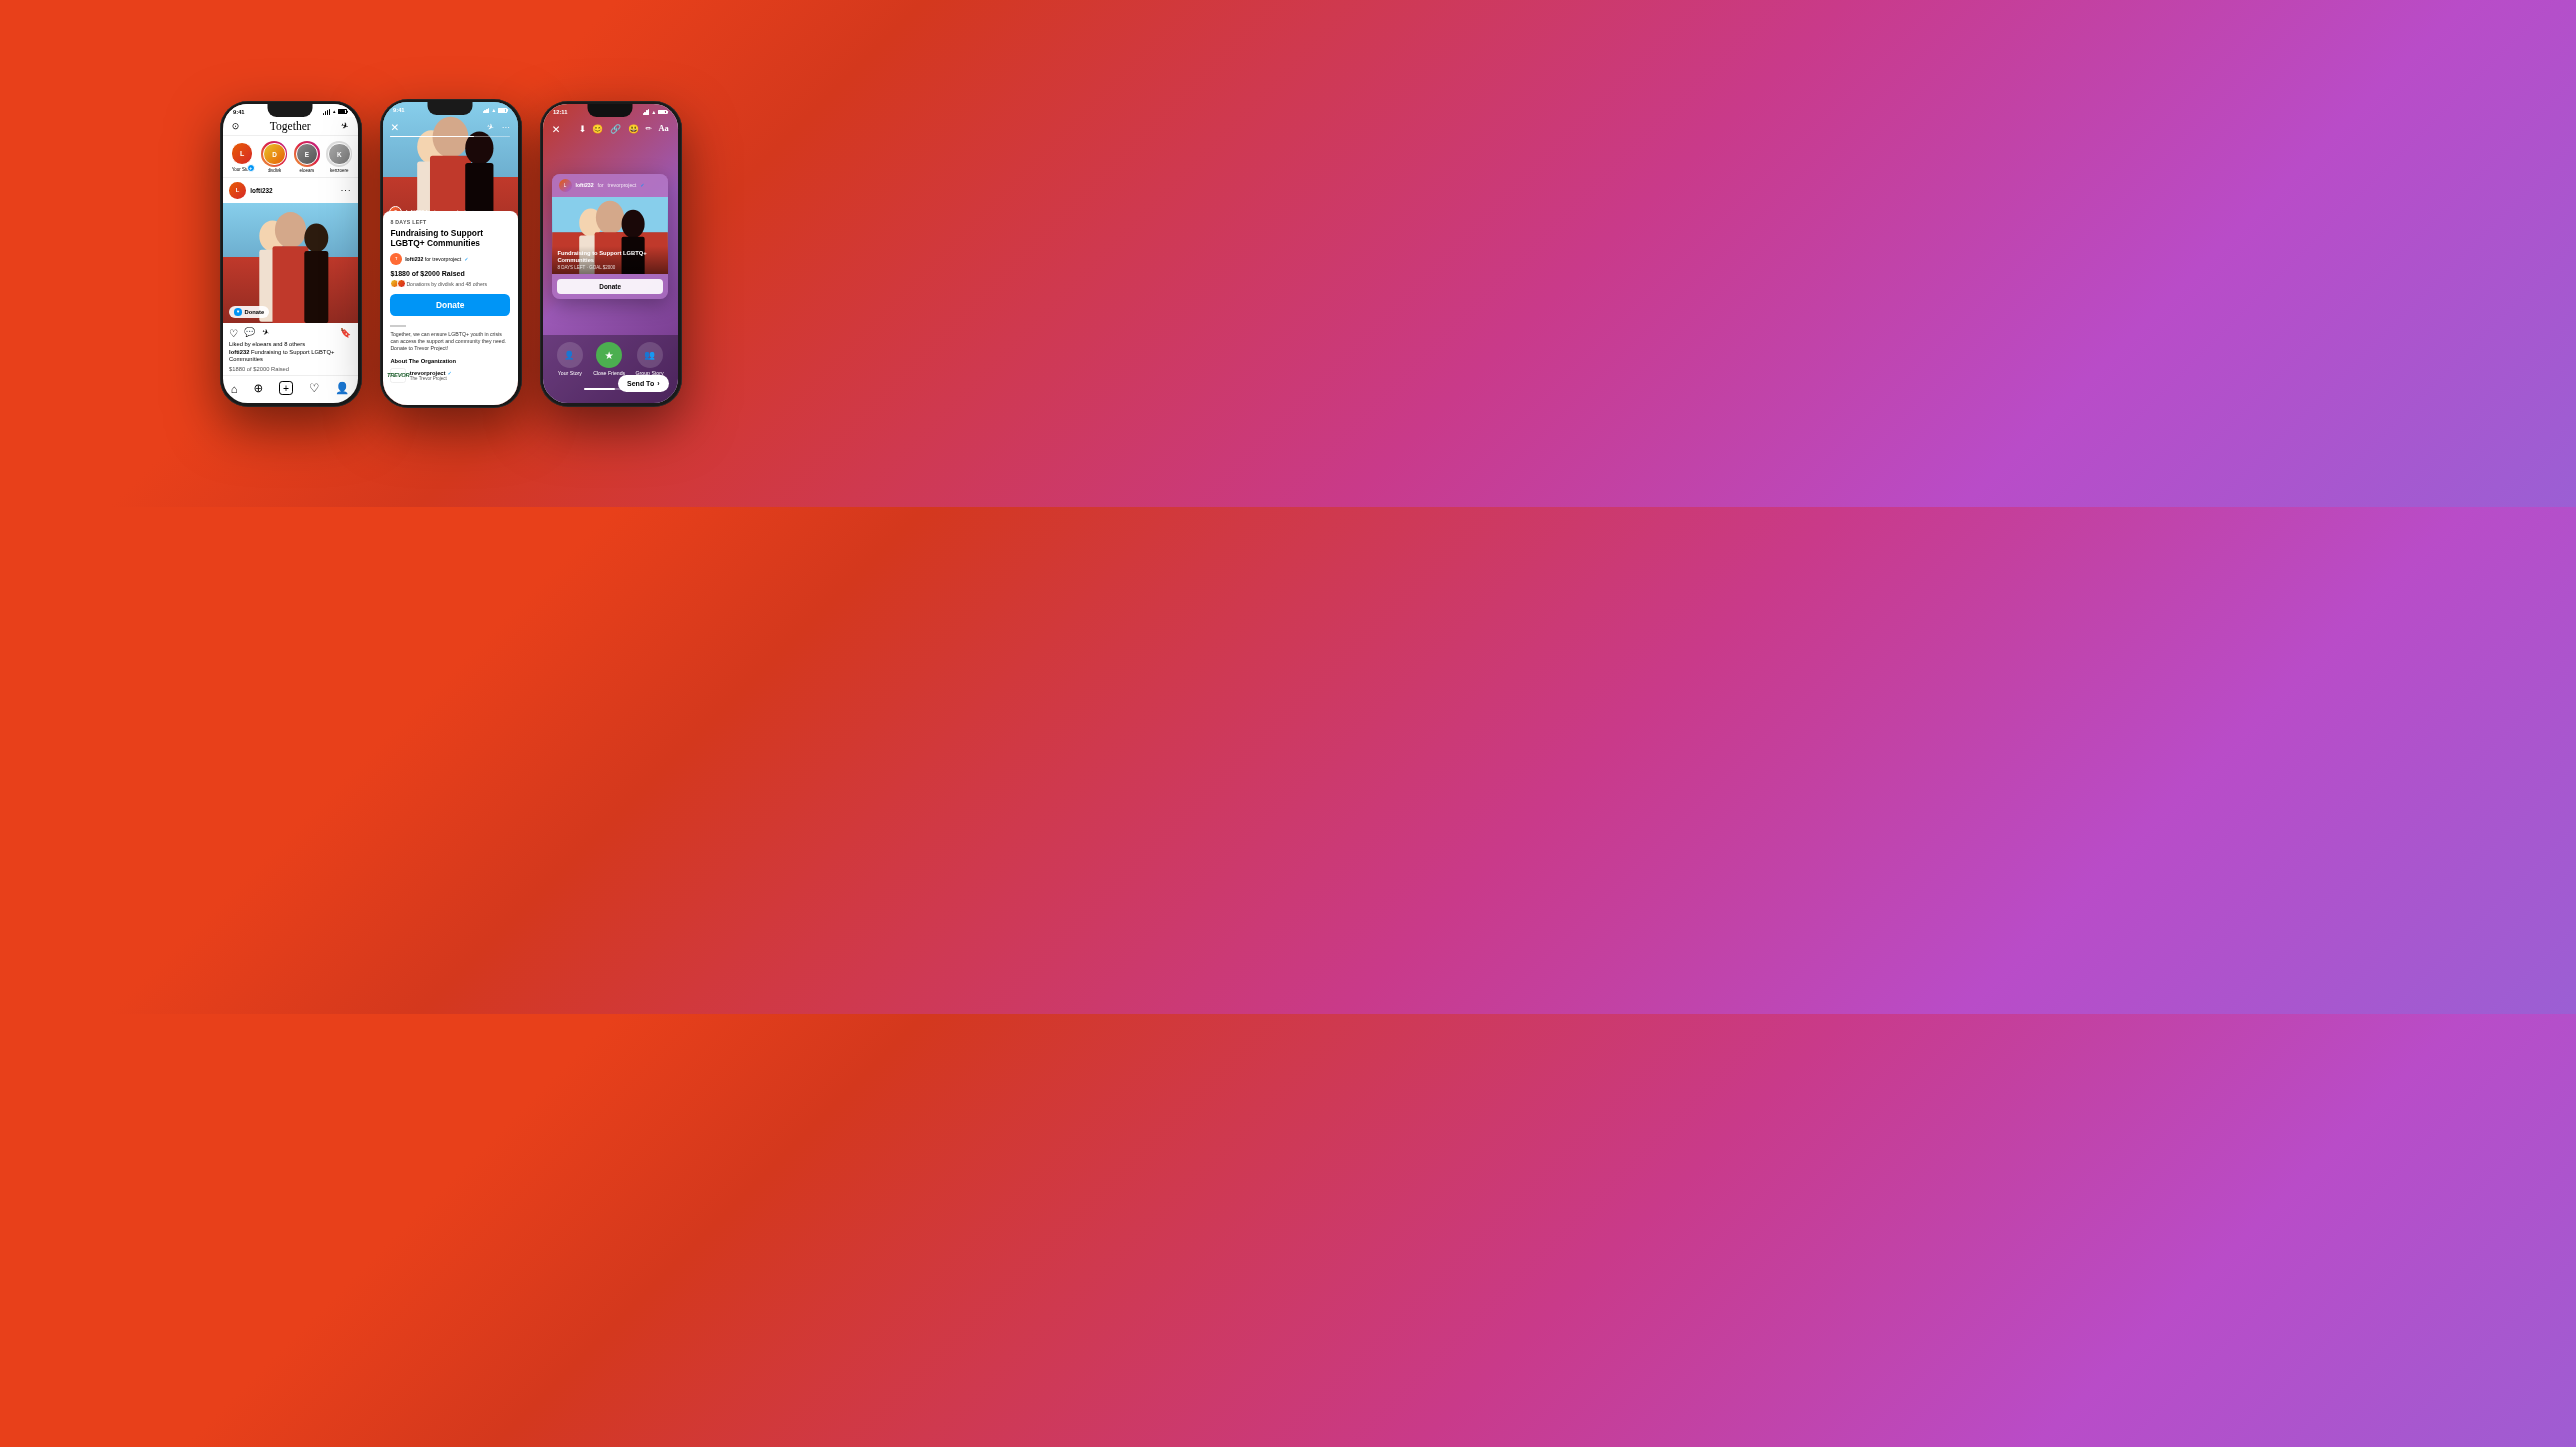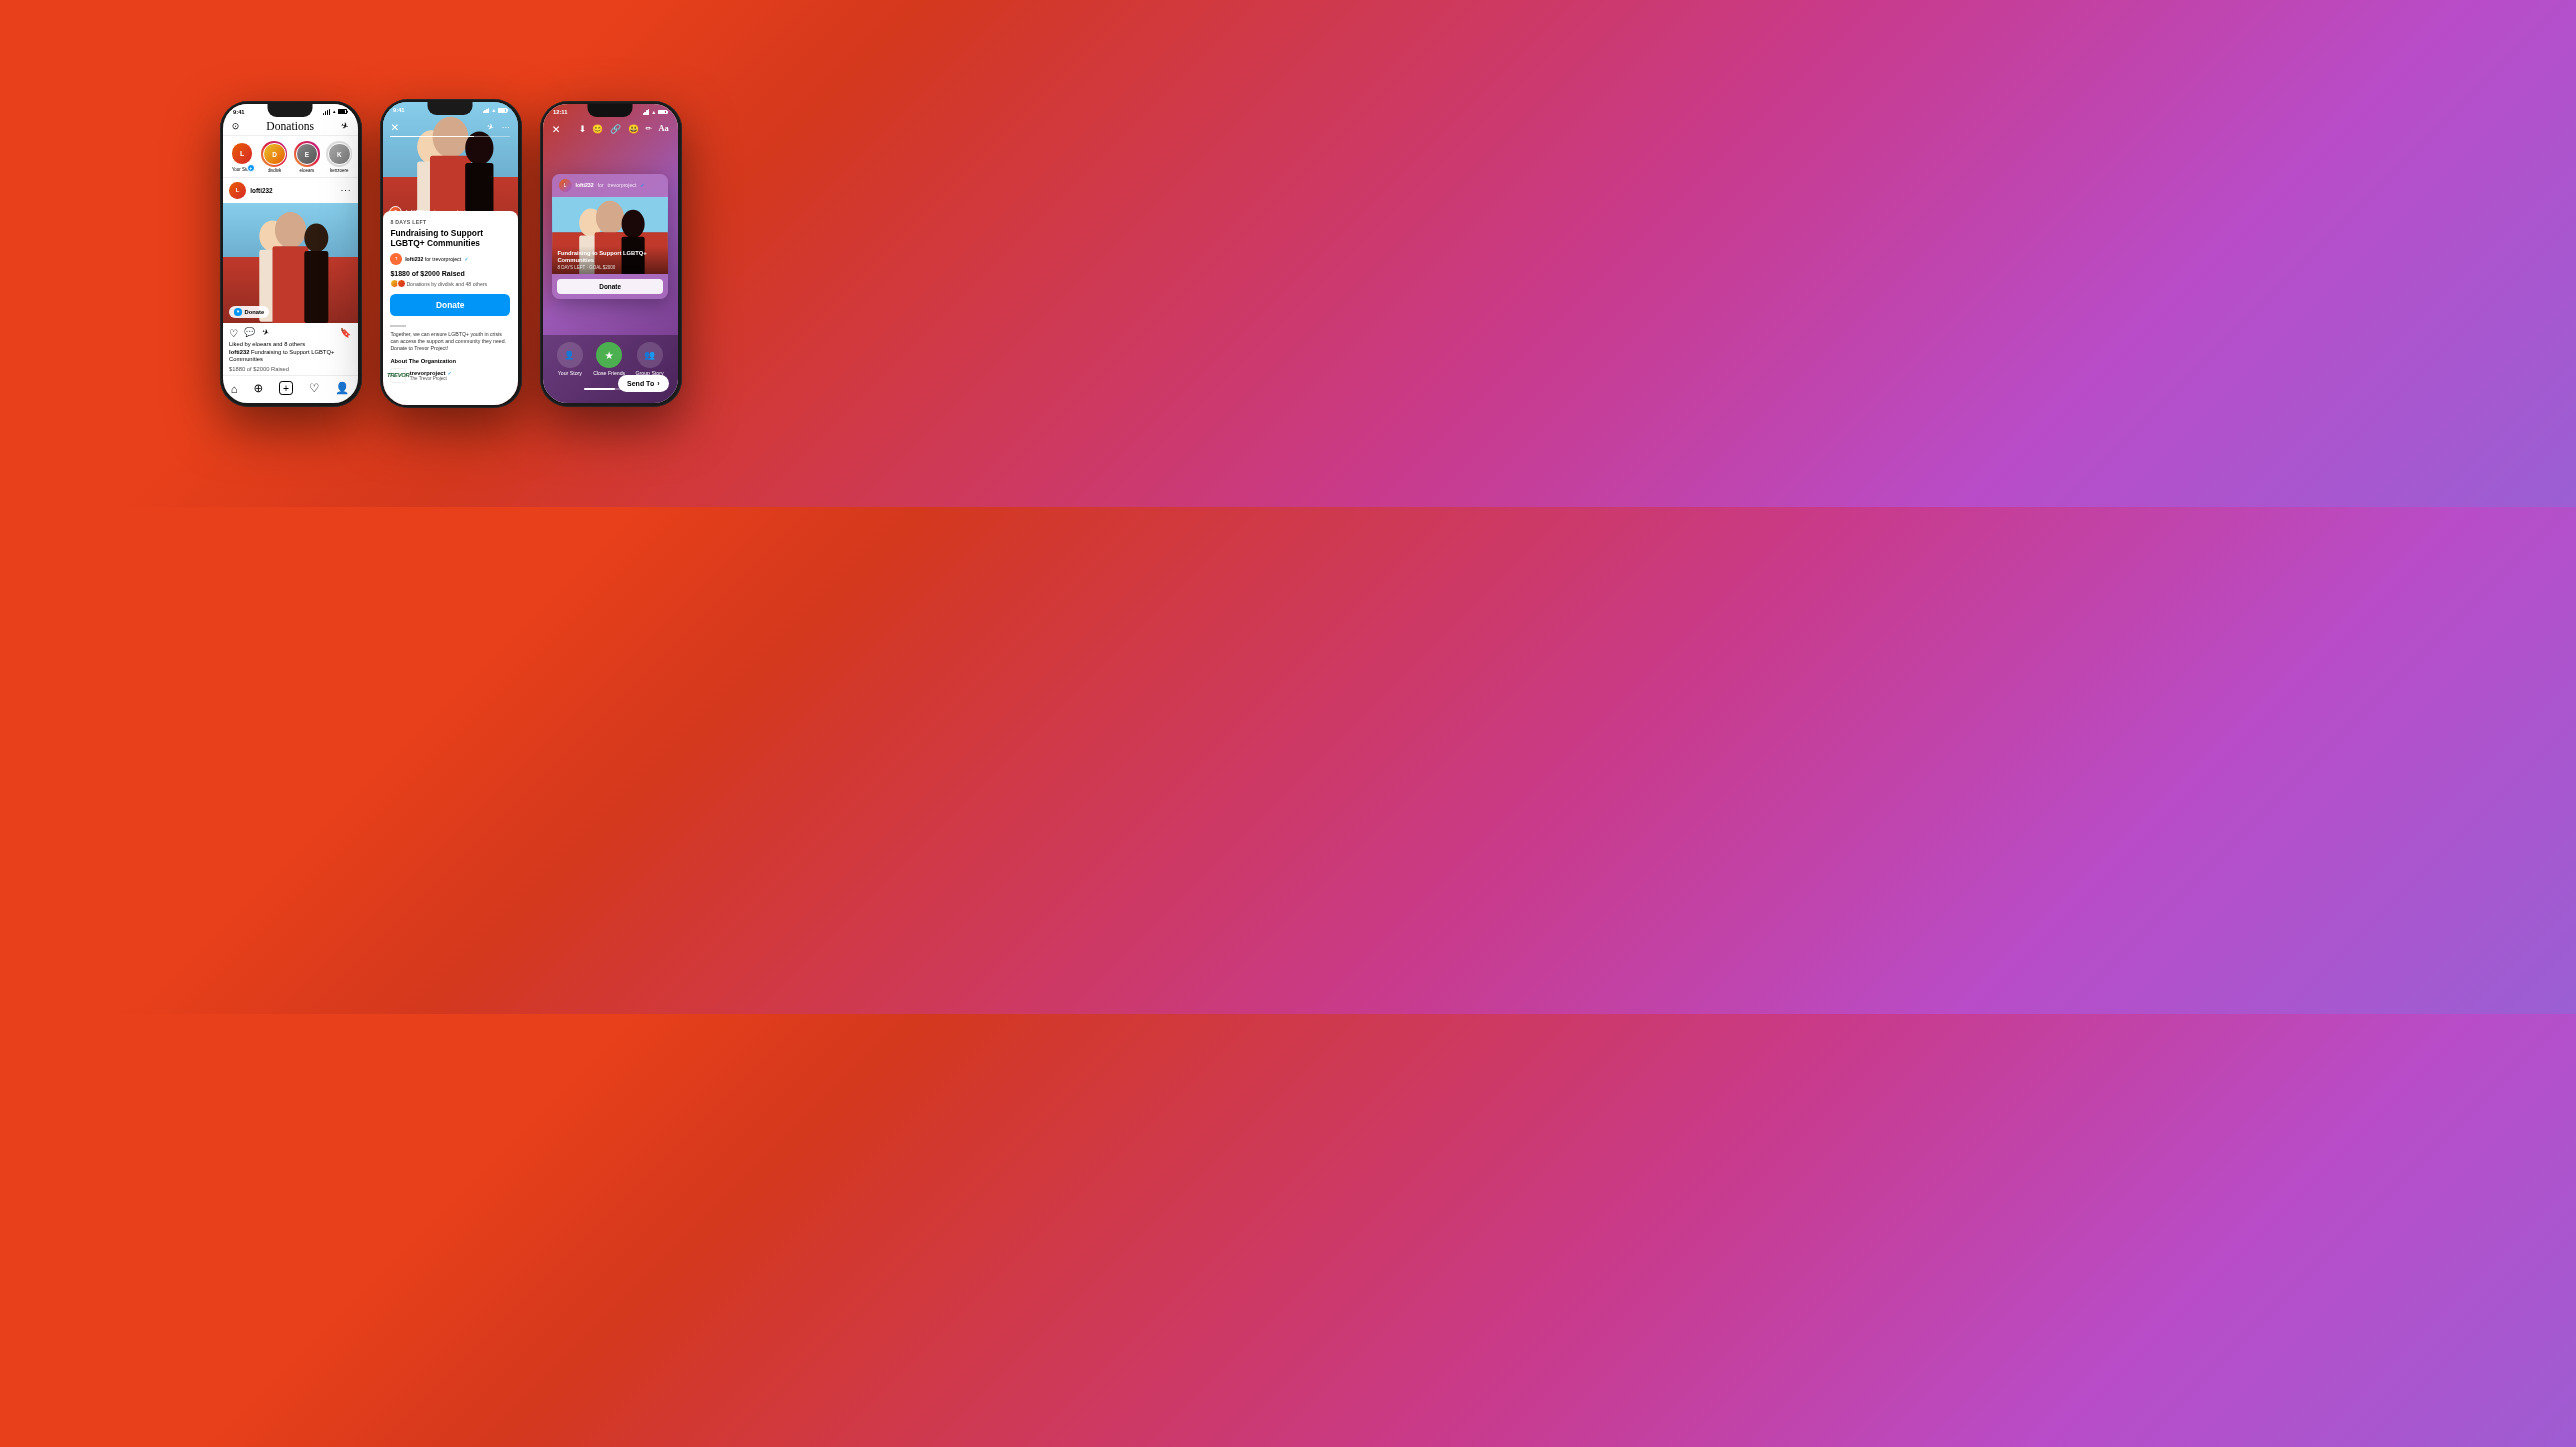--- a/index.html
+++ b/index.html
@@ -394,21 +394,21 @@
             </div>
             <span class="wifi-icon">▲</span>
             <div class="battery-icon">
                 <div class="battery-fill"></div>
               </div>
           </div>
         </div>
 
         <div class="ig-header">
           <span style="font-size:9px;">⊙</span>
-          <span class="ig-logo">Donations</span>
+          <span class="ig-logo">Together</span>
           <span style="font-size:9px; transform:rotate(20deg); display:inline-block;">✈</span>
         </div>
 
         <div class="stories-row">
 
           <div class="story-item your-story-wrap">
             <div class="story-avatar-wrap no-gradient" style="background: none; padding: 0;">
               <div class="story-avatar avatar-gradient-1">
                 <span style="font-size:7px; font-weight:700; color:#fff;">L</span>
               </div>

